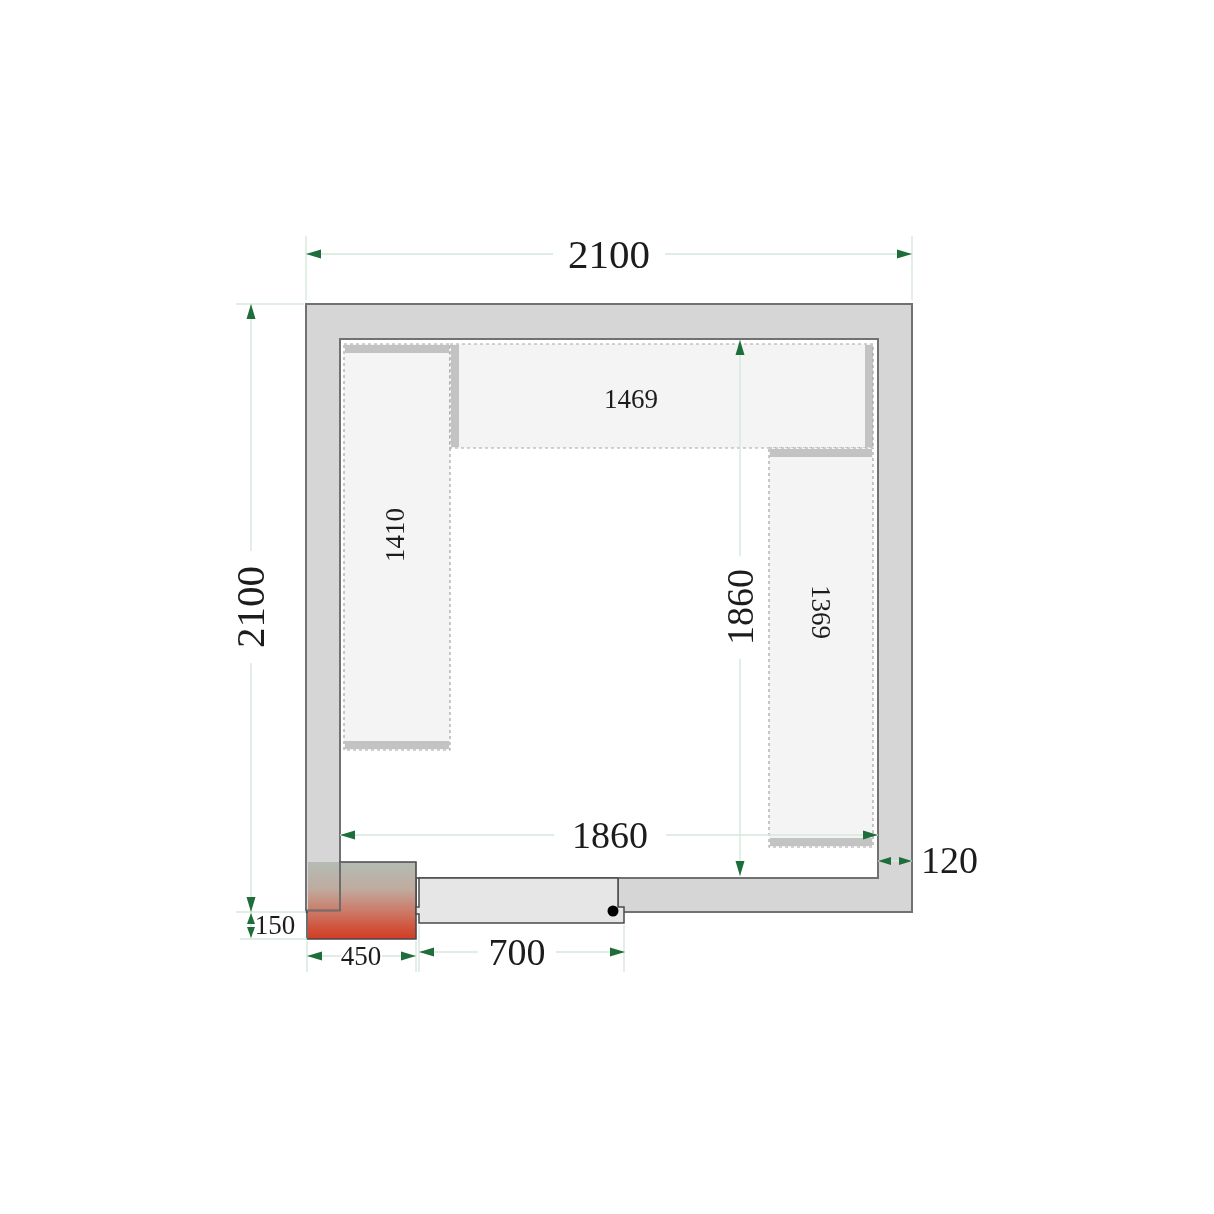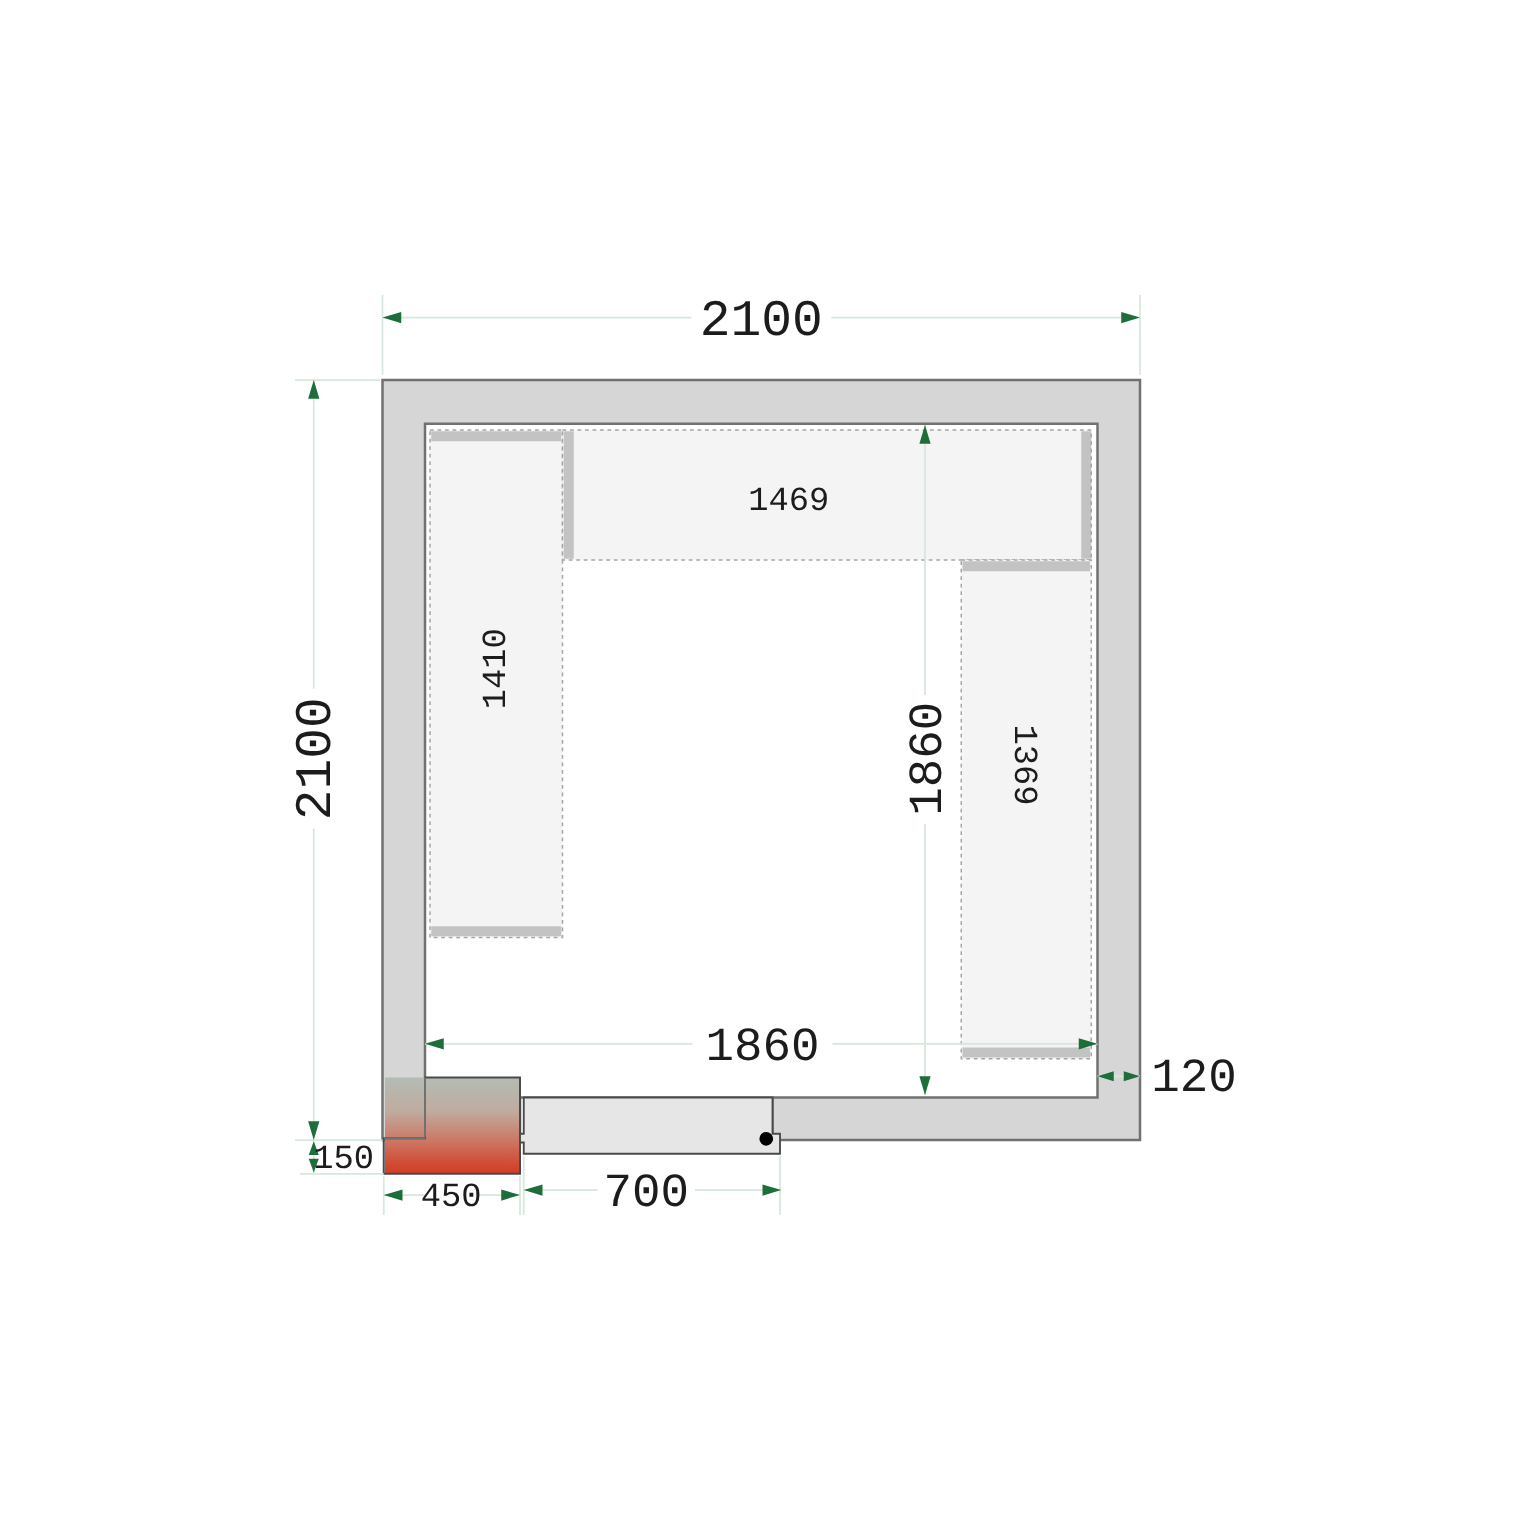--- a/index.html
+++ b/index.html
@@ -1,17 +1,17 @@
 <!DOCTYPE html>
 <html><head>
 <meta charset="utf-8">
 <style>
   html,body{margin:0;padding:0;background:#ffffff;}
   .stage{width:1214px;height:1214px;position:relative;background:#ffffff;
-         font-family:Liberation Mono, monospace;}
+         font-family:Liberation Serif, serif;}
   svg{display:block;}
   .wall{fill:#d6d6d6;stroke:#717171;stroke-width:2;fill-rule:evenodd;}
   .shelf-fill{fill:#f4f4f4;}
   .shelf-bar{fill:#c3c3c3;}
   .shelf-dash{fill:none;stroke:#a5a5a5;stroke-width:1.2;stroke-dasharray:3 3;}
   .unit-outline{fill:none;stroke:#4a4a4a;stroke-width:1.6;}
   .wall-line{stroke:#717171;stroke-width:1.6;}
   .door{fill:#e6e6e6;stroke:#4a4a4a;stroke-width:1.5;}
   .dot{fill:#000000;}
   .dim{stroke:#d6e8db;stroke-width:1.4;fill:none;}

